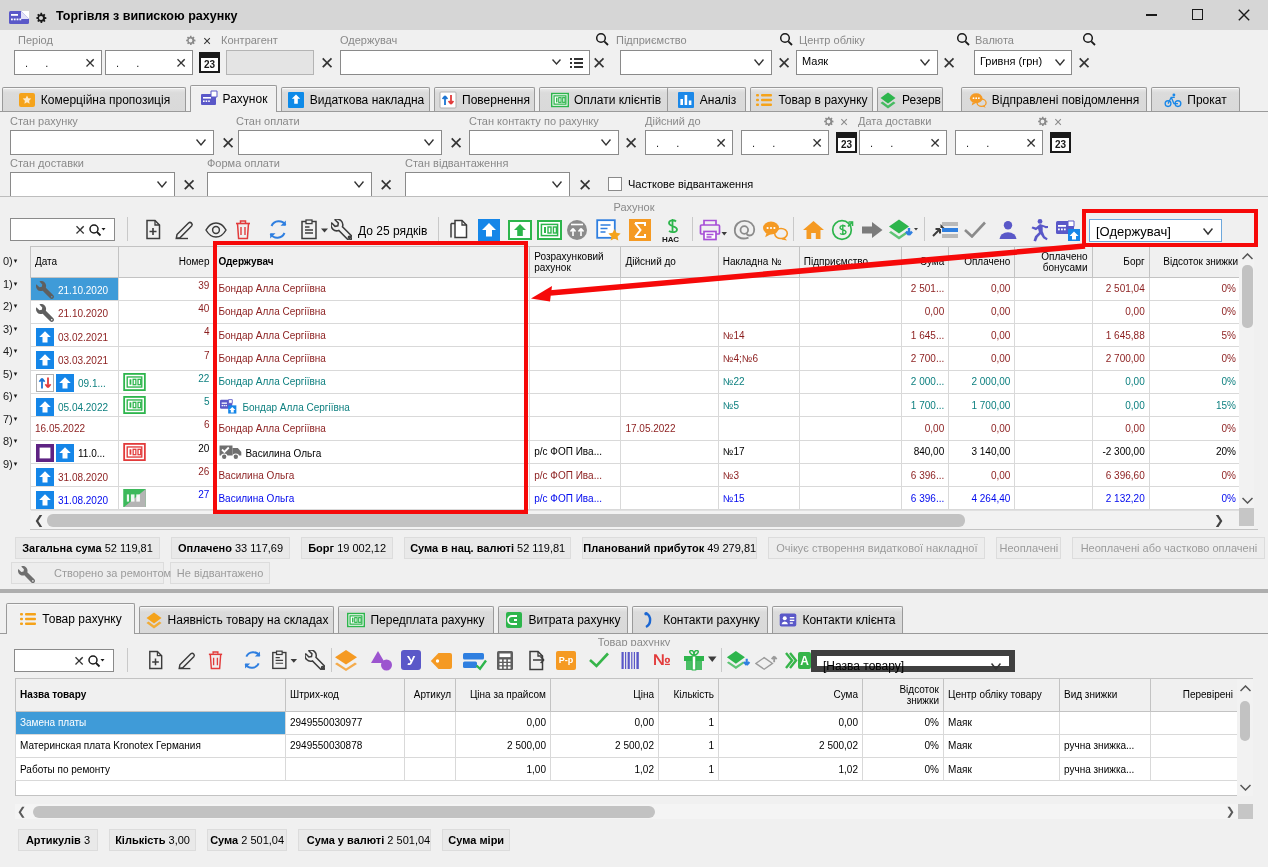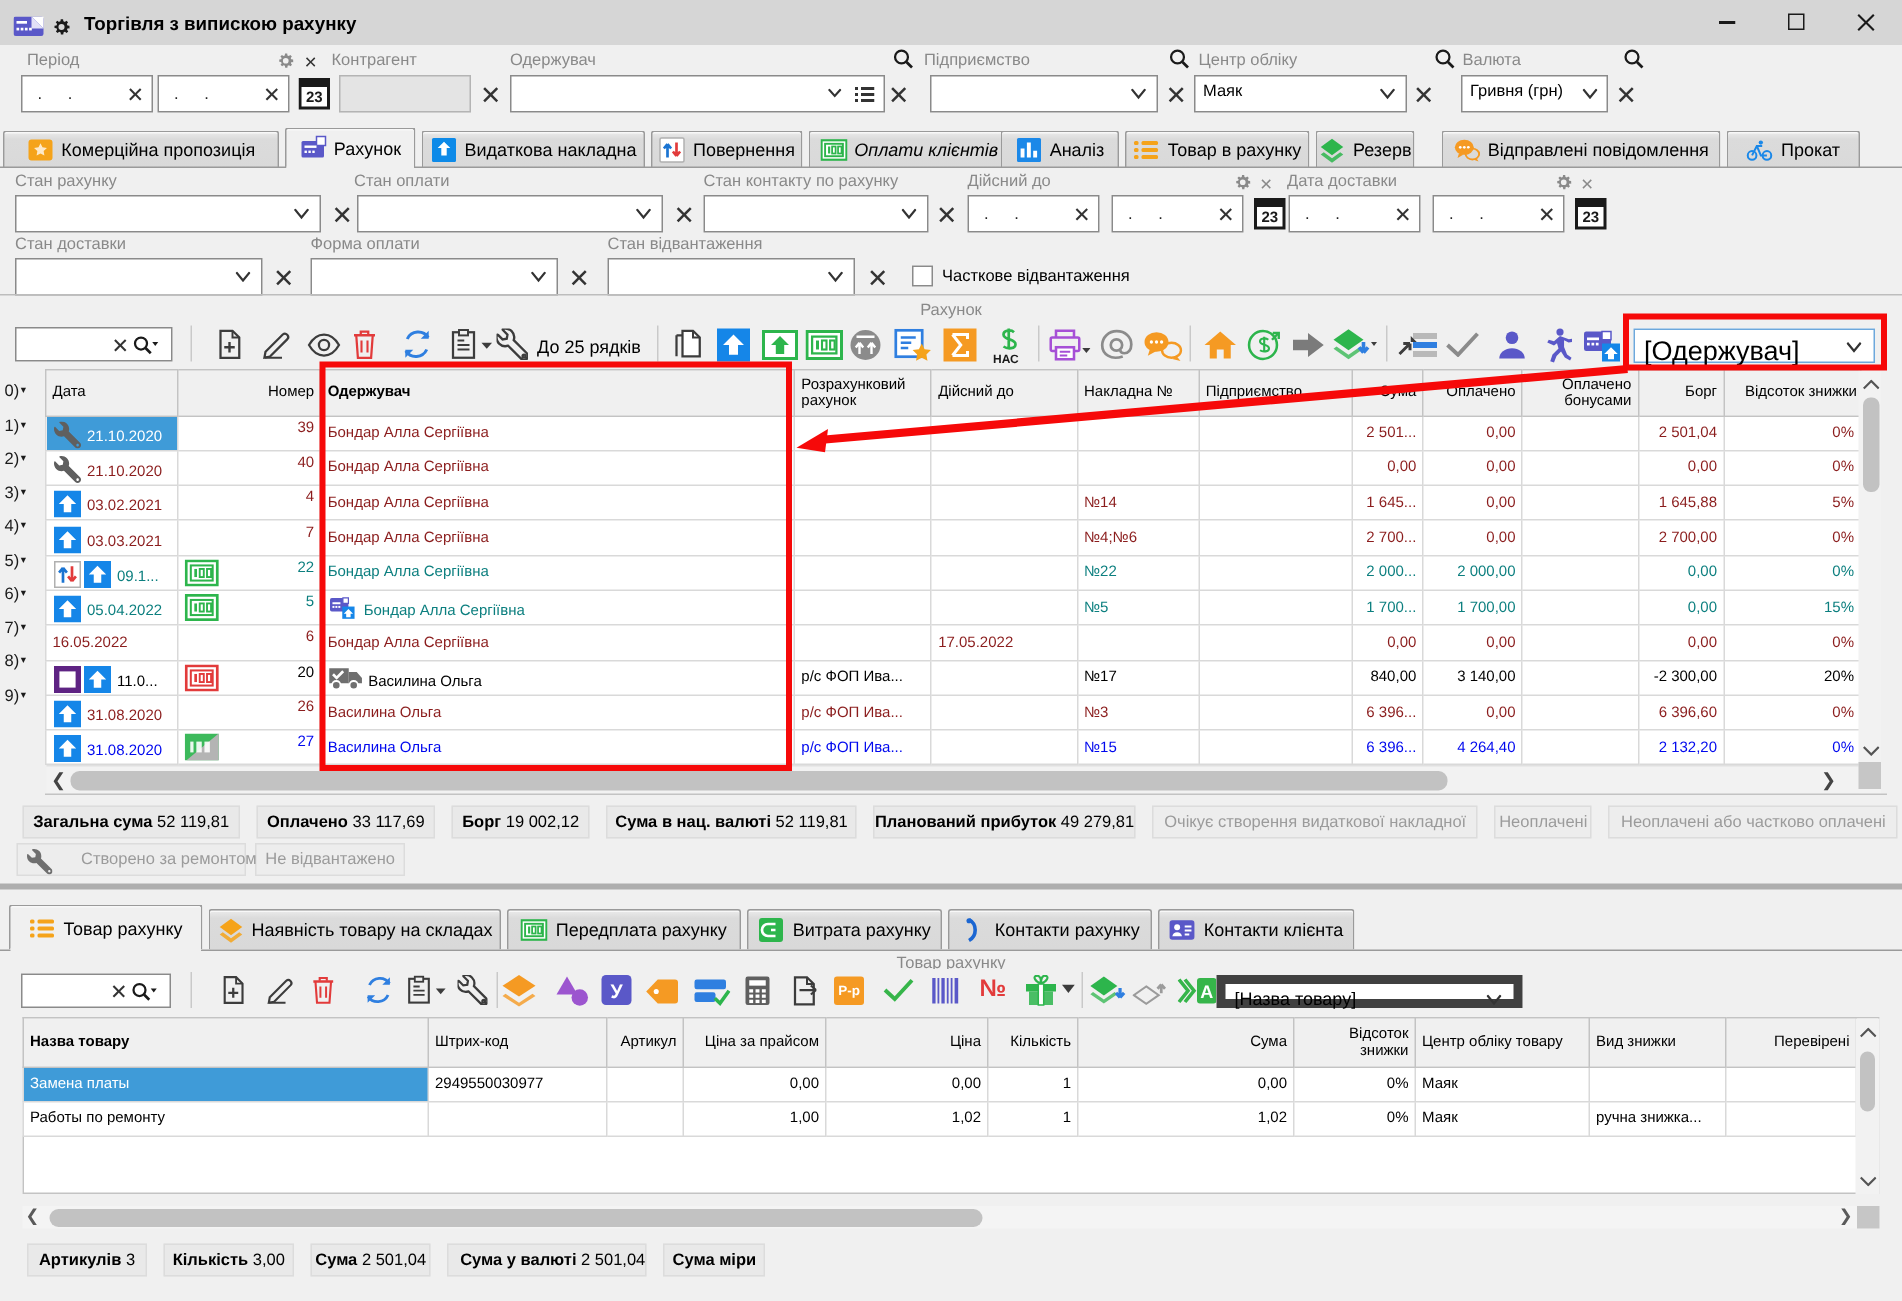--- a/index.html
+++ b/index.html
@@ -178,21 +178,21 @@
       </svg>Рахунок</div>
   <div class="tab" style="left:281px;width:149px;"><svg class="ic" viewBox="0 0 18 18">
         <rect x="1" y="1" width="16" height="16" rx="1" fill="#0d8ae8"></rect>
         <path d="M9 3.5l4.2 4.2h-2.4v5h-3.6v-5H4.8z" fill="#fff"></path>
       </svg>Видаткова накладна</div>
   <div class="tab" style="left:434px;width:101px;"><svg class="ic" viewBox="0 0 18 18">
         <rect x="1" y="1" width="16" height="16" rx="1" fill="#fff" stroke="#b0b0b0"></rect>
         <path d="M6 14 V5 M6 5 l-2.4 3 M6 5 l2.4 3" stroke="#1b74d2" stroke-width="1.8" fill="none"></path>
         <path d="M12 4 V13 M12 13 l-2.4-3 M12 13 l2.4-3" stroke="#e23b3b" stroke-width="1.8" fill="none"></path>
       </svg>Повернення</div>
-  <div class="tab" style="left:539px;width:134px;font-style:italic;"><svg class="ic" viewBox="0 0 20 16">
+  <div class="tab" style="left:539px;width:134px;"><svg class="ic" viewBox="0 0 20 16">
         <rect x="0.8" y="0.8" width="18.4" height="14.4" fill="#fff" stroke="#2db54c" stroke-width="1.6"></rect>
         <rect x="3.4" y="3.4" width="13.2" height="9.2" fill="none" stroke="#2db54c" stroke-width="1.4"></rect>
         <rect x="5.6" y="5.4" width="1.6" height="5.2" fill="#2db54c"></rect>
         <rect x="8.6" y="5.4" width="2.6" height="5.2" fill="none" stroke="#2db54c" stroke-width="1.3"></rect>
         <rect x="13" y="5.4" width="2.6" height="5.2" fill="none" stroke="#2db54c" stroke-width="1.3"></rect>
       </svg>Оплати клієнтів</div>
   <div class="tab" style="left:667px;width:79px;"><svg class="ic" viewBox="0 0 18 18">
         <rect x="1" y="1" width="16" height="16" rx="1" fill="#1b88e8"></rect>
         <rect x="3.4" y="8" width="2.6" height="6" fill="#fff"></rect>
         <rect x="7.6" y="4" width="2.6" height="10" fill="#fff"></rect>
@@ -470,21 +470,21 @@
   <svg class="abs" style="left:1055px;top:6px" width="27" height="24" viewBox="0 0 27 24">
       <rect x="1" y="2" width="18" height="13" rx="1.5" fill="#5a58c8"></rect>
       <path d="M13 2 h6 v5.5 h-6z" fill="#fff" stroke="#5a58c8"></path>
       <rect x="3" y="6" width="8" height="1.8" fill="#fff"></rect>
       <rect x="3" y="9.5" width="1.8" height="1.8" fill="#fff"></rect>
       <rect x="6" y="9.5" width="1.8" height="1.8" fill="#fff"></rect>
       <rect x="8.9" y="9.5" width="1.8" height="1.8" fill="#fff"></rect>
       <rect x="13" y="10" width="12" height="12" fill="#1586e8"></rect>
       <path d="M19 12.5 L23.5 17 H21 V20.5 H17 V17 H14.5 Z" fill="#fff"></path>
     </svg>
-  <div class="abs" style="left:1089px;top:6px;width:161px;height:23px;background:#fff;border:1px solid #6da8dc;font-size:18px;padding:4px 6px;">[Одержувач]<svg class="abs" style="right:8px;top:8px" width="10" height="8">
+  <div class="abs" style="left:1089px;top:6px;width:133px;height:23px;background:#fff;border:1px solid #6da8dc;font-size:13px;padding:4px 6px;">[Одержувач]<svg class="abs" style="right:8px;top:8px" width="10" height="8">
         <path d="M0.5 0.5 L5 6 L9.5 0.5" stroke="#333" stroke-width="1.5" fill="none"></path>
       </svg></div>
 </div>
 
 <div class="abs" id="grid1" style="left:0;top:246px;width:1268px;height:287px;">
 
   <div class="abs gut" style="top:9px;">0)<span>▾</span></div>
   <div class="abs gut" style="top:32px;">1)<span>▾</span></div>
   <div class="abs gut" style="top:54px;">2)<span>▾</span></div>
   <div class="abs gut" style="top:77px;">3)<span>▾</span></div>
@@ -1018,20 +1018,33 @@
           <td class="num">0,00</td>
           <td class="num">0,00</td>
           <td class="num">1</td>
           <td class="num">0,00</td>
           <td class="num">0%</td>
           <td>Маяк</td>
           <td></td>
           <td></td>
         </tr>
     <tr>
+          <td>Материнская плата Kronotex Германия</td>
+          <td>2949550030878</td>
+          <td></td>
+          <td class="num">2 500,00</td>
+          <td class="num">2 500,02</td>
+          <td class="num">1</td>
+          <td class="num">2 500,02</td>
+          <td class="num">0%</td>
+          <td>Маяк</td>
+          <td>ручна знижка...</td>
+          <td></td>
+        </tr>
+    <tr>
           <td>Работы по ремонту</td>
           <td></td>
           <td></td>
           <td class="num">1,00</td>
           <td class="num">1,02</td>
           <td class="num">1</td>
           <td class="num">1,02</td>
           <td class="num">0%</td>
           <td>Маяк</td>
           <td>ручна знижка...</td>

